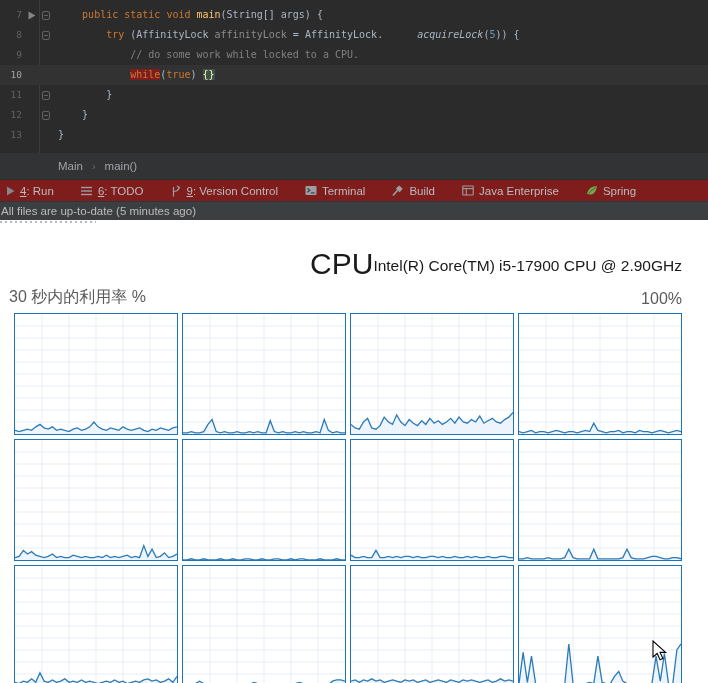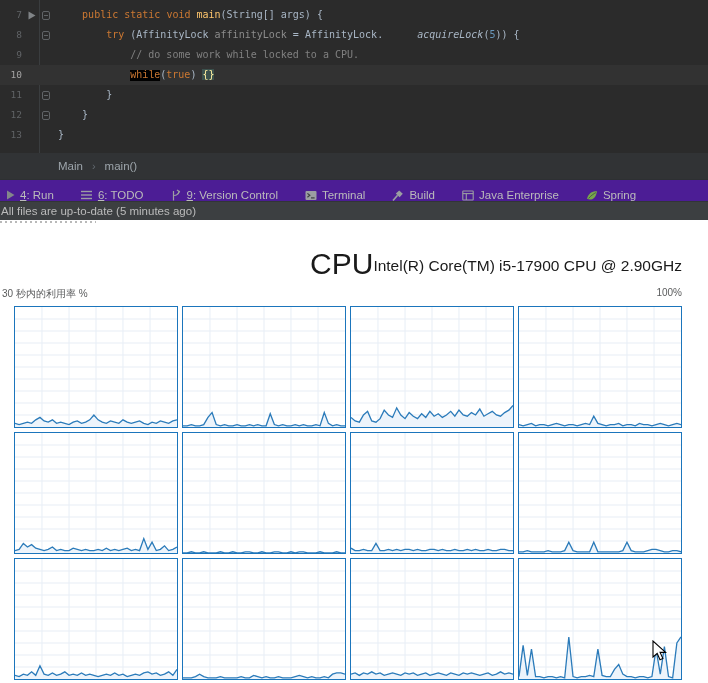--- a/index.html
+++ b/index.html
@@ -16,43 +16,43 @@
   .gcol-run{width:13px;flex:none;display:flex;justify-content:center;align-items:center;}
   .gcol-fold{width:15px;flex:none;display:flex;justify-content:center;align-items:center;}
   .ct{white-space:pre;padding-left:5px;}
   .kw{color:#cc7832;}
   .fn{color:#ffc66d;}
   .pl{color:#a9b7c6;}
   .var{color:#8c8c8c;}
   .num{color:#6897bb;}
   .cm{color:#808080;margin-top:20px;}
   .it{color:#a9b7c6;font-style:italic;margin-left:34px;}
-  .hlw{background:#000000;font-family:Liberation Mono, monospace;}
+  .hlw{background:#7f1d1d;}
   .hlb{background:#3b514d;}
   .brace{color:#ffef9f;}
   .foldbox{display:inline-block;width:8px;height:9px;border:1px solid #606366;border-radius:2px;box-sizing:border-box;}
   .foldbox i{display:block;width:4px;height:1px;background:#606366;margin:3px auto 0;}
 
   .breadcrumb{height:26px;background:#313335;display:flex;align-items:center;padding-left:58px;font-size:11.5px;color:#9da5ab;gap:9px;}
   .crumb-sep{color:#636a70;font-size:11px;}
 
-  .toolbar{height:22px;background:#4c1d95;border-top:1px solid #2d3032;box-sizing:border-box;display:flex;align-items:flex-end;padding-left:6px;gap:27px;font-size:11.5px;color:#bbbbbb;}
+  .toolbar{height:22px;background:#7f1d1d;border-top:1px solid #2d3032;box-sizing:border-box;display:flex;align-items:center;padding-left:6px;gap:27px;font-size:11.5px;color:#bbbbbb;}
   .titem{display:flex;align-items:center;gap:5px;white-space:nowrap;}
   .titem svg{flex:none;}
   .mn{text-decoration:underline;}
 
   .statusbar{height:19px;background:#3c3f41;border-top:1px solid #323537;box-sizing:border-box;display:flex;align-items:center;font-size:11.5px;color:#bbbbbb;padding-left:1px;}
 
   
   .taskman{background:#fff;width:708px;height:463px;position:relative;color:#1a1a1a;}
   .tm-dots{position:absolute;left:0;top:1px;width:96px;height:2px;background:repeating-linear-gradient(90deg,#9b9b9b 0 2px,transparent 2px 5px);opacity:.7;}
   .tm-head{display:flex;justify-content:flex-end;align-items:flex-end;margin:0 26px 0 14px;padding-top:28px;}
   .tm-title{font-size:30px;line-height:32px;font-weight:400;letter-spacing:0;}
   .tm-subtitle{font-size:15.5px;padding-bottom:5px;}
-  .tm-axes{display:flex;justify-content:space-between;margin:7px 26px 0 2px;font-size:10px;color:#5a5b5c;}
+  .tm-axes{display:flex;justify-content:space-between;margin:7px 26px 0 9px;font-size:16px;color:#5a5b5c;align-items:flex-end;}
   .cpu-grid{display:grid;grid-template-columns:repeat(4,1fr);gap:4px;margin:5px 26px 0 14px;}
   .cell{height:122px;box-sizing:border-box;background:#fff;}
   .cell svg{display:block;width:100%;height:100%;}
 
   .cursor{position:absolute;left:652px;top:640px;pointer-events:none;}
 </style>
 </head>
 <body>
 
 <div class="ide">

